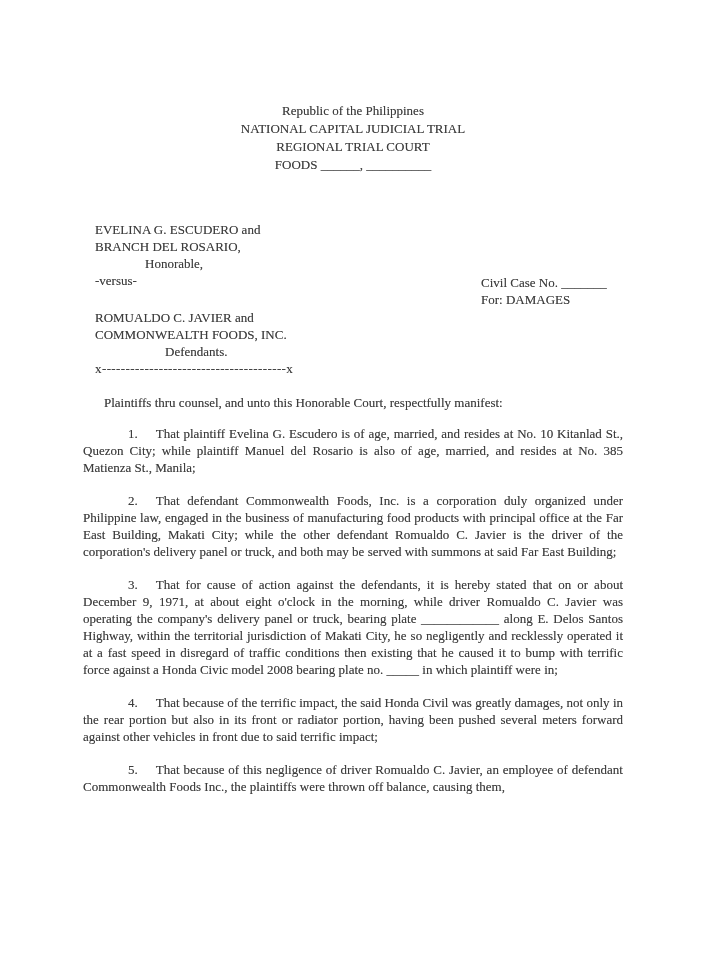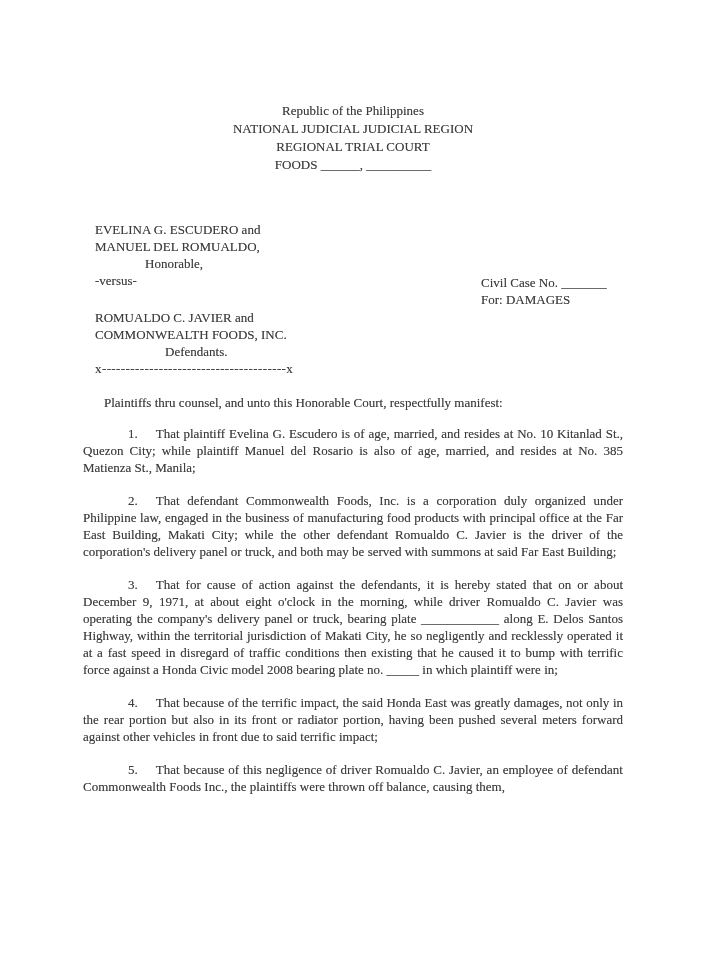--- a/index.html
+++ b/index.html
@@ -62,29 +62,29 @@
   }
   .pnum { margin-right: 18px; }
 </style>
 </head>
 <body>
 
 <div class="page">
 
   <div class="court-header">
     <div>Republic of the Philippines</div>
-    <div>NATIONAL JUDICIAL JUDICIAL REGION</div>
+    <div>NATIONAL CAPITAL JUDICIAL TRIAL</div>
     <div>REGIONAL TRIAL COURT</div>
     <div>FOODS ______,  __________</div>
   </div>
 
   <div class="caption">
     <div class="party-block">
       <div class="party-line">EVELINA G. ESCUDERO and</div>
-      <div class="party-line">MANUEL DEL ROMUALDO,</div>
+      <div class="party-line">BRANCH DEL ROSARIO,</div>
       <div class="role-plaintiff">Honorable,</div>
       <div class="versus">-versus-</div>
     </div>
 
     <div class="defendant-block">
       <div class="party-line">ROMUALDO C. JAVIER and</div>
       <div class="party-line">COMMONWEALTH FOODS, INC.</div>
       <div class="role-defendant">Defendants.</div>
     </div>
 
@@ -98,17 +98,17 @@
 
 
   <p class="intro">Plaintiffs thru counsel, and unto this Honorable Court, respectfully manifest:</p>
 
   <p class="para"><span class="pnum">1.</span><span>That plaintiff Evelina G. Escudero is of age, married, and resides at No. 10 Kitanlad St., Quezon City; while plaintiff Manuel del Rosario is also of age, married, and resides at No. 385 Matienza St., Manila;</span></p>
 
   <p class="para"><span class="pnum">2.</span><span>That defendant Commonwealth Foods, Inc. is a corporation duly organized under Philippine law, engaged in the business of manufacturing food products with principal office at the Far East Building, Makati City; while the other defendant Romualdo C. Javier is the driver of the corporation's delivery panel or truck, and both may be served with summons at said Far East Building;</span></p>
 
   <p class="para"><span class="pnum">3.</span><span>That for cause of action against the defendants, it is hereby stated that on or about December 9, 1971, at about eight o'clock in the morning, while driver Romualdo C. Javier was operating the company's delivery panel or truck, bearing plate ____________ along E. Delos Santos Highway, within the territorial jurisdiction of Makati City, he so negligently and recklessly operated it at a fast speed in disregard of traffic conditions then existing that he caused it to bump with terrific force against a Honda Civic model 2008 bearing plate no. _____ in which plaintiff were in;</span></p>
 
-  <p class="para"><span class="pnum">4.</span><span>That because of the terrific impact, the said Honda East was greatly damages, not only in the rear portion but also in its front or radiator portion, having been pushed several meters forward against other vehicles in front due to said terrific impact;</span></p>
+  <p class="para"><span class="pnum">4.</span><span>That because of the terrific impact, the said Honda Civil was greatly damages, not only in the rear portion but also in its front or radiator portion, having been pushed several meters forward against other vehicles in front due to said terrific impact;</span></p>
 
   <p class="para"><span class="pnum">5.</span><span>That because of this negligence of driver Romualdo C. Javier, an employee of defendant Commonwealth Foods Inc., the plaintiffs were thrown off balance, causing them,</span></p>
 
 </div>
 
 </body></html>

